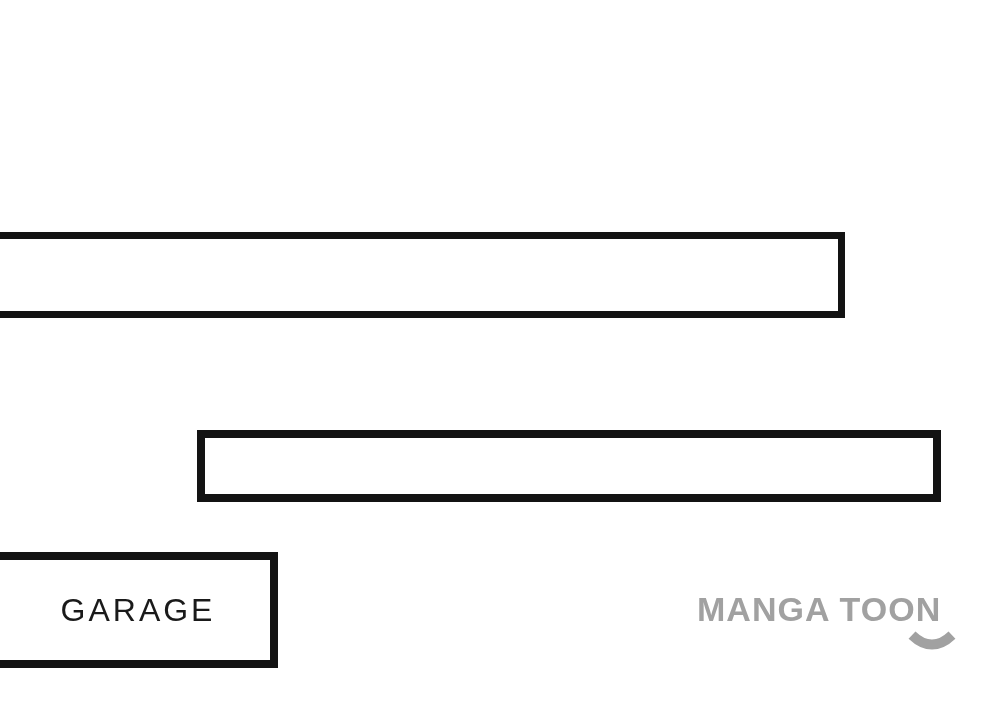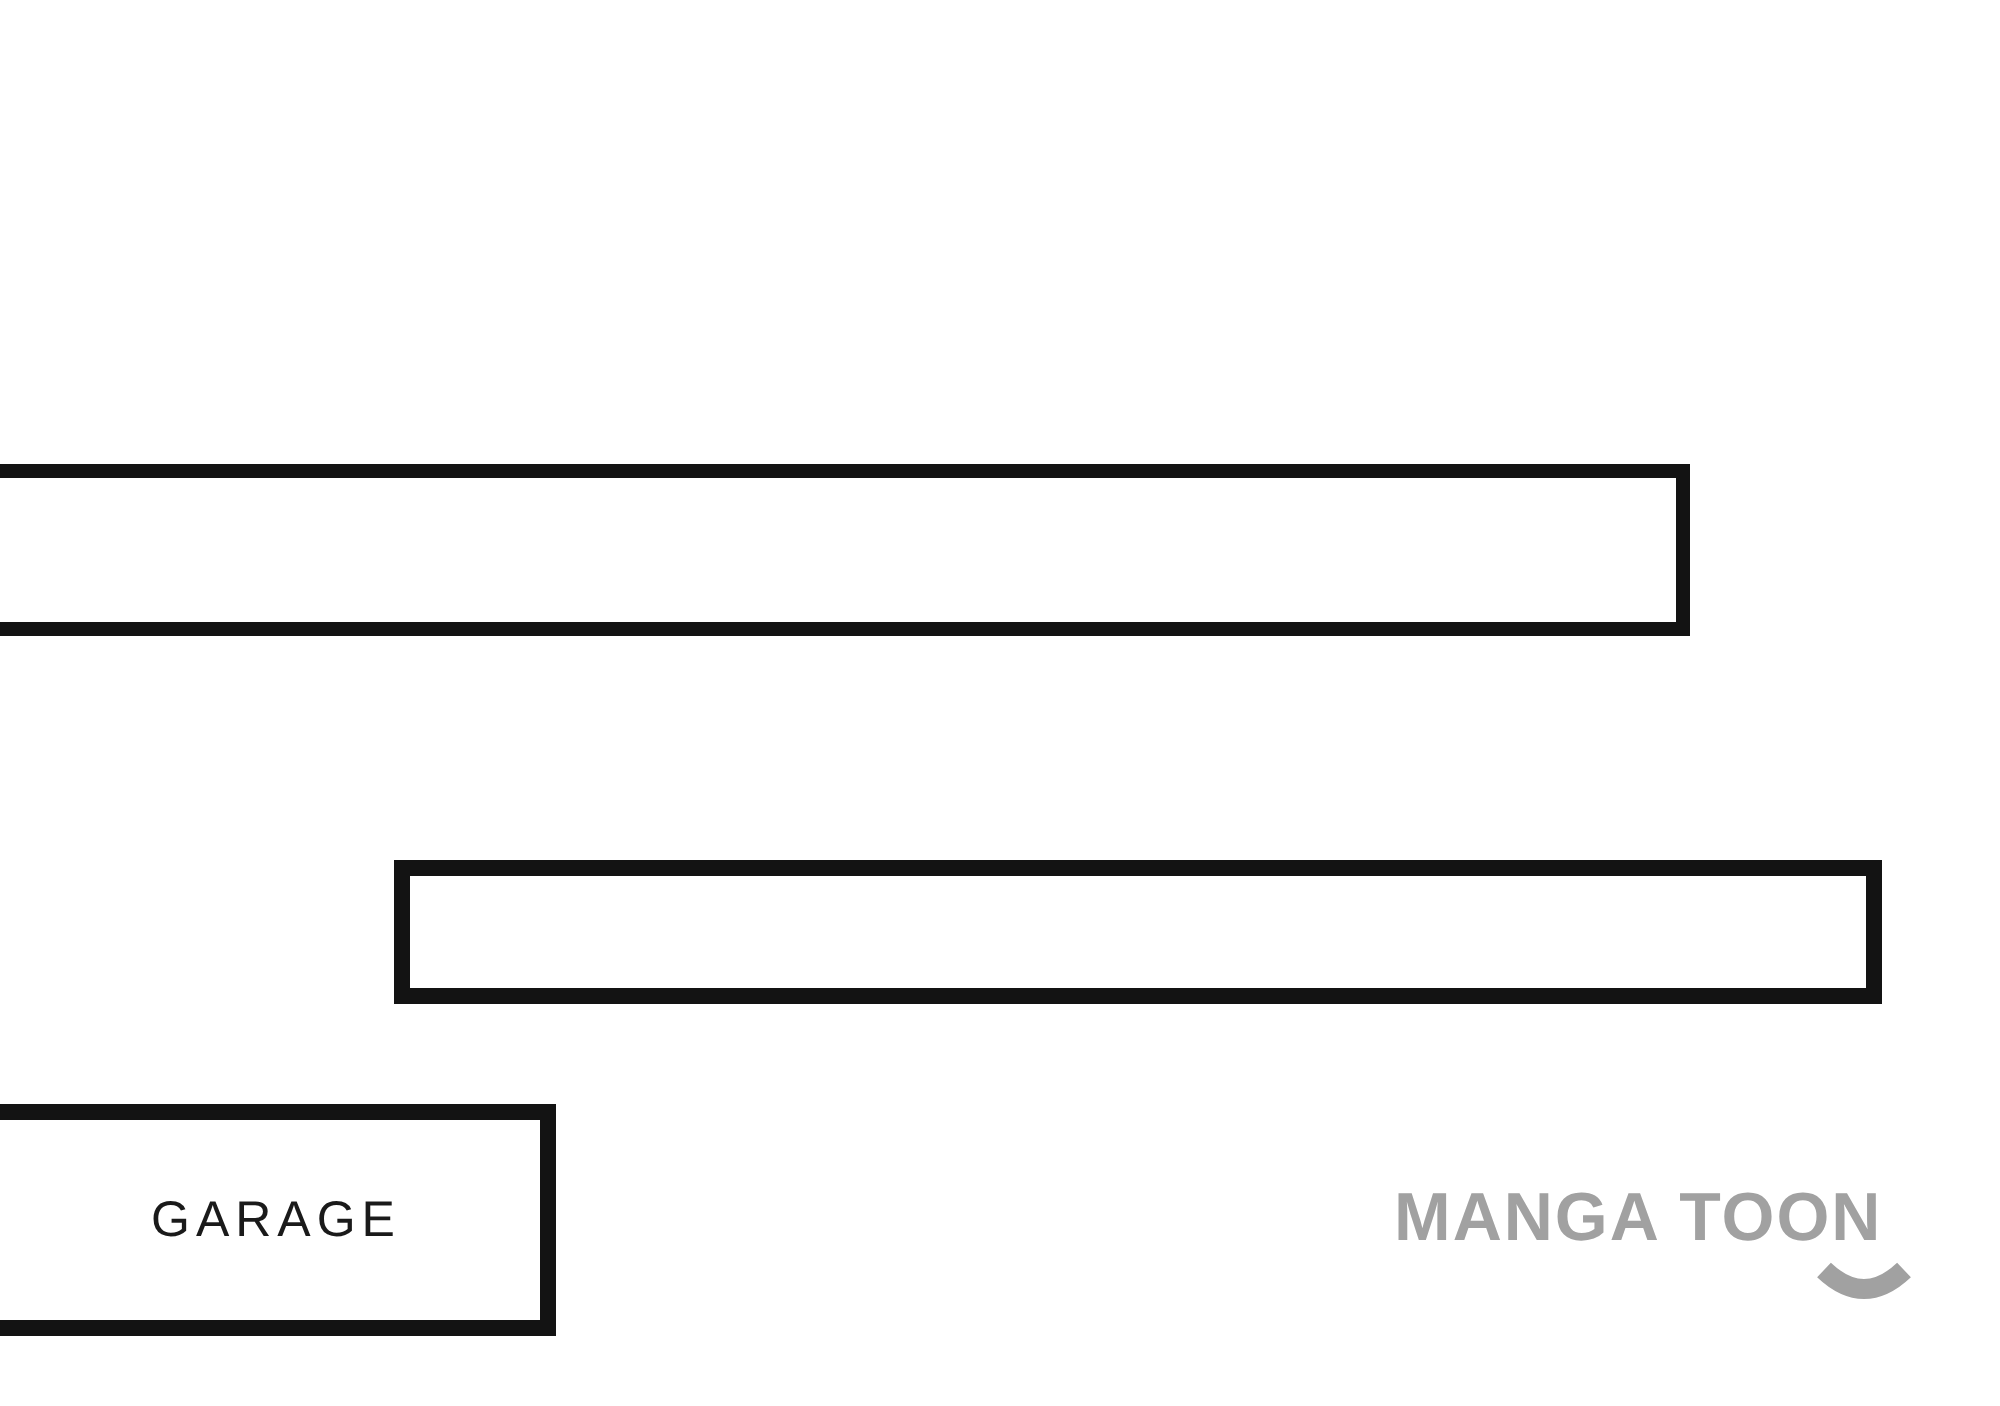--- a/index.html
+++ b/index.html
@@ -39,21 +39,21 @@
     top: 552px;
     width: 290px;   
     height: 116px;
     border-width: 8px;
     display: flex;
     align-items: center;
     justify-content: center;
   }
   .garage-label {
     padding-left: 10px; 
-    font-size: 25px;
+    font-size: 32px;
     letter-spacing: 3px;
     color: #1a1a1a;
     font-weight: 500;
   }
   .watermark {
     position: absolute;
     left: 697px;
     top: 590px;
     width: 360px;
     height: 80px;

